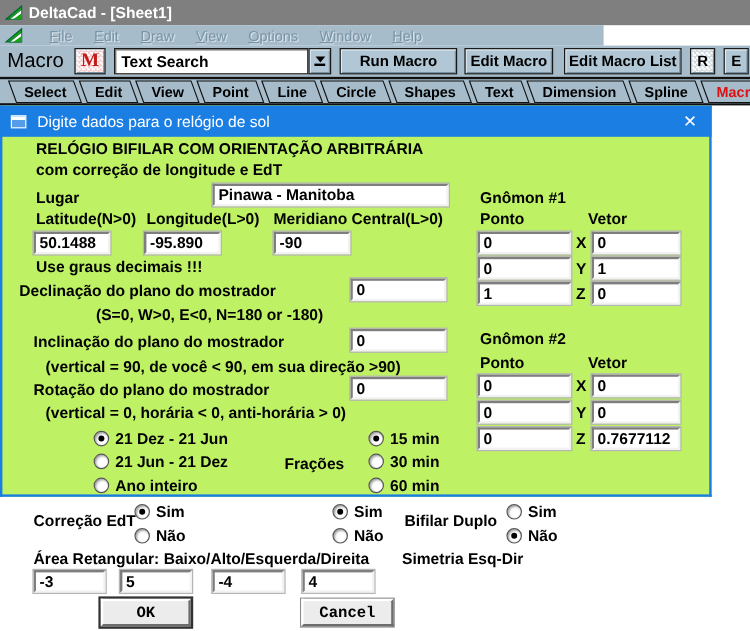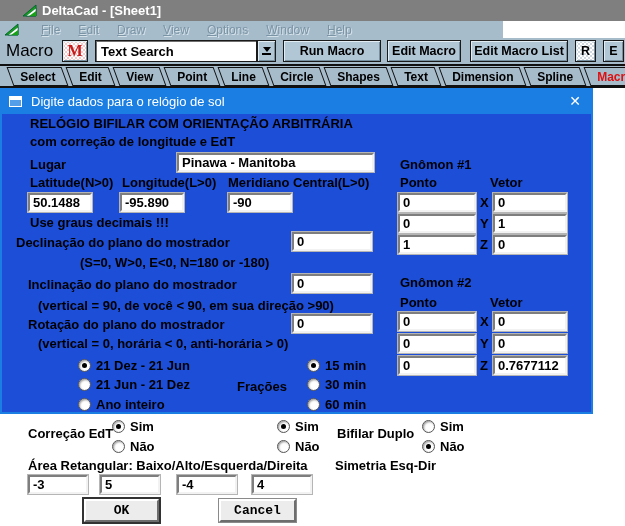--- a/index.html
+++ b/index.html
@@ -5,21 +5,21 @@
   * { margin:0; padding:0; box-sizing:border-box; }
   body { background:#777; }
   .screen {
     position:relative; width:625px; height:526px; overflow:hidden;
     font-family:"Liberation Sans", sans-serif; background:#fff;
   }
   
   .titlebar {
     position:absolute; left:0; top:0; width:625px; height:21px;
     background:#7f7f7f; color:#fff; display:flex; align-items:center;
-    font-size:13px; font-weight:bold; padding-left:22px; gap:5px;
+    font-size:13px; font-weight:bold; padding-left:4px; gap:5px;
   }
   .logo { display:inline-block; width:15px; height:13px; }
   
   .menubar {
     position:absolute; left:0; top:21px; width:503px; height:17px;
     background:#a6bccb; display:flex; align-items:center; gap:18px; padding-left:4px;
   }
   .menu-item {
     display:inline-block; font-size:12px; color:#7b94a5;
     text-shadow:1px 1px 0 #d6e2ea; cursor:default;
@@ -67,21 +67,21 @@
   }
   .tab .tlabel {
     transform:skewX(-20deg); font-size:12px; font-weight:bold; color:#000; white-space:nowrap;
   }
   .tab.active .tlabel { color:#dd1111; }
   
   .canvas { position:absolute; left:593px; top:88px; width:32px; height:438px; background:#ffffff; }
   
   .dialog {
     position:absolute; left:0; top:88px; width:593px; height:326px;
-    background:#1d4ed8; border:2px solid #1b7ee2; border-top:none;
+    background:#bef264; border:2px solid #1b7ee2; border-top:none;
   }
   .dtitle {
     position:absolute; left:-2px; top:0; width:593px; height:26px; background:#1b7ee2;
     display:flex; align-items:center; color:#fff; font-size:13px; padding-left:9px; gap:9px;
   }
   .dicon {
     width:13px; height:11px; border:1px solid #fff;
     background:linear-gradient(#fff 0 3px, rgba(255,255,255,.25) 3px 100%);
   }
   .dclose { margin-left:auto; margin-right:12px; font-size:14px; cursor:pointer; }
@@ -319,17 +319,17 @@
 
       <div class="lbl" style="left:28px;top:344px;">Área Retangular: Baixo/Alto/Esquerda/Direita</div>
       <div class="lbl" style="left:335px;top:344px;">Simetria Esq-Dir</div>
 
       <input class="tin" style="left: 28px; top: 361px; width: 60px;" readonly="" value="-3">
       <input class="tin" style="left: 100px; top: 361px; width: 60px;" readonly="" value="5">
       <input class="tin" style="left: 177px; top: 361px; width: 60px;" readonly="" value="-4">
       <input class="tin" style="left: 252px; top: 361px; width: 60px;" readonly="" value="4">
 
       <button class="btn95 btn-ok" style="left:84px;top:385px;width:75px;">OK</button>
-      <button class="btn95" style="left:219px;top:385px;width:77px;">Cancel</button>
+      <button class="btn95" style="left:251px;top:385px;width:77px;">Cancel</button>
     </div>
   </div>
 
 </div>
 
 </body></html>

